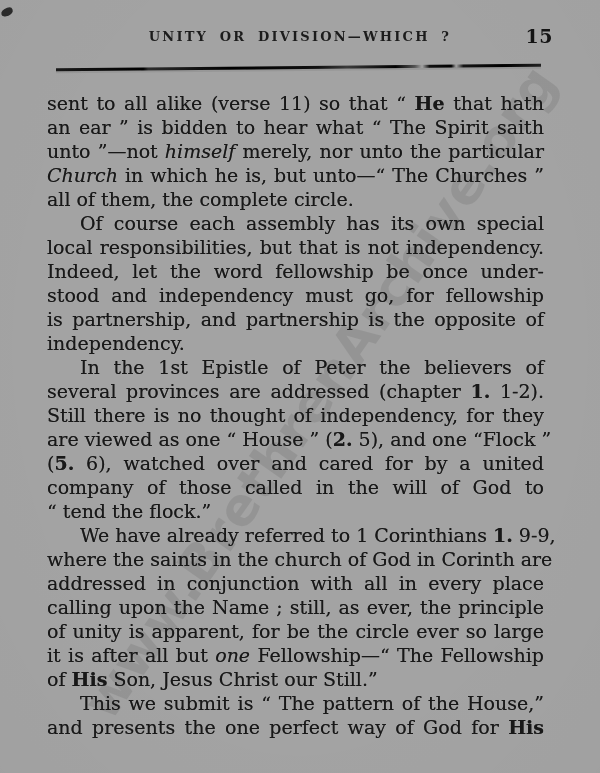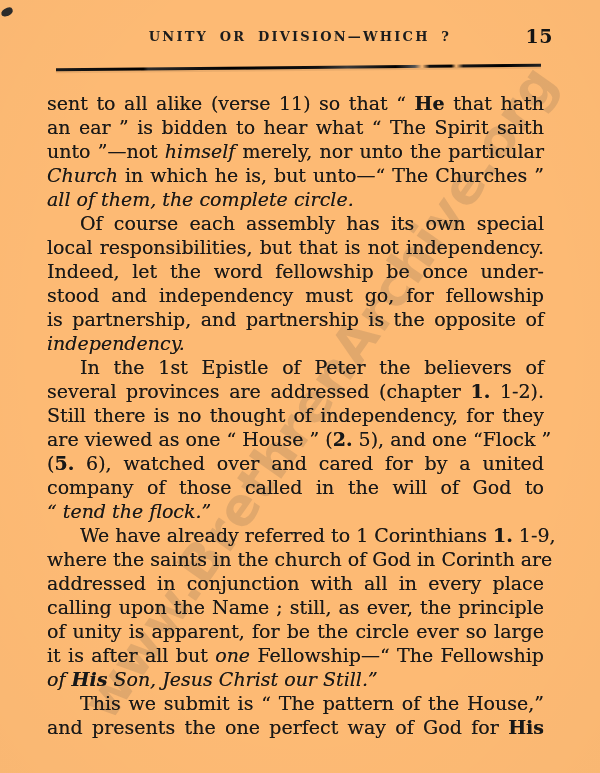--- a/index.html
+++ b/index.html
@@ -1,20 +1,20 @@
 <!DOCTYPE html>
 <html><head>
 <meta charset="utf-8">
 <style>
   html, body { margin: 0; padding: 0; background: #ffffff; }
   .page {
     position: relative;
     width: 600px;
     height: 773px;
-    background: #fdba74;
+    background: #a3a3a3;
     overflow: hidden;
     font-family: "DejaVu Serif", "Liberation Serif", serif;
     color: #181818;
   }
   
   .page::after {
     content: "";
     position: absolute; inset: 0;
     background: radial-gradient(ellipse at 50% 45%, rgba(0,0,0,0) 60%, rgba(0,0,0,0.015) 100%);
     pointer-events: none;
@@ -72,21 +72,21 @@
     line-height: 24px;
     z-index: 1;
     text-shadow: 0 0 0.5px rgba(10,10,10,0.55);
   }
   .line {
     height: 24px;
     white-space: nowrap;
     text-align: justify;
     text-align-last: justify;
   }
-  .line.shortlast { text-align-last: left; font-style: italic; }
+  .line.shortlast { text-align-last: left; }
   .line.firstline { text-indent: 33px; }
   .it { font-style: italic; margin-top: 40px; }
   .bd { font-weight: 700; }
   .corner-artifact {
     position: absolute;
     left: 1px; top: 8px;
     width: 12px; height: 8px;
     background: #2b2b2b;
     border-radius: 60% 40% 55% 45%;
     transform: rotate(-18deg);
@@ -121,21 +121,21 @@
       <div>
         <div class="line firstline"><span>In the 1st Epistle of Peter the believers of</span></div>
         <div class="line"><span>several provinces are addressed (chapter </span><span class="bd">1.</span><span> 1-2).</span></div>
         <div class="line"><span>Still there is no thought of independency, for they</span></div>
         <div class="line"><span>are viewed as one “ House ” (</span><span class="bd">2.</span><span> 5), and one “Flock ”</span></div>
         <div class="line"><span>(</span><span class="bd">5.</span><span> 6), watched over and cared for by a united</span></div>
         <div class="line"><span>company of those called in the will of God to</span></div>
         <div class="line shortlast"><span>“ tend the flock.”</span></div>
       </div>
       <div>
-        <div class="line firstline"><span>We have already referred to 1 Corinthians </span><span class="bd">1.</span><span> 1-9,</span></div>
+        <div class="line firstline"><span>We have already referred to 1 Corinthians </span><span class="bd">1.</span><span> 9-9,</span></div>
         <div class="line"><span>where the saints in the church of God in Corinth are</span></div>
         <div class="line"><span>addressed in conjunction with all in every place</span></div>
         <div class="line"><span>calling upon the Name ; still, as ever, the principle</span></div>
         <div class="line"><span>of unity is apparent, for be the circle ever so large</span></div>
         <div class="line"><span>it is after all but </span><span class="it">one</span><span> Fellowship—“ The Fellowship</span></div>
         <div class="line shortlast"><span>of </span><span class="bd">His</span><span> Son, Jesus Christ our Still.”</span></div>
       </div>
       <div>
         <div class="line firstline"><span>This we submit is “ The pattern of the House,”</span></div>
         <div class="line"><span>and presents the one perfect way of God for </span><span class="bd">His</span></div>

